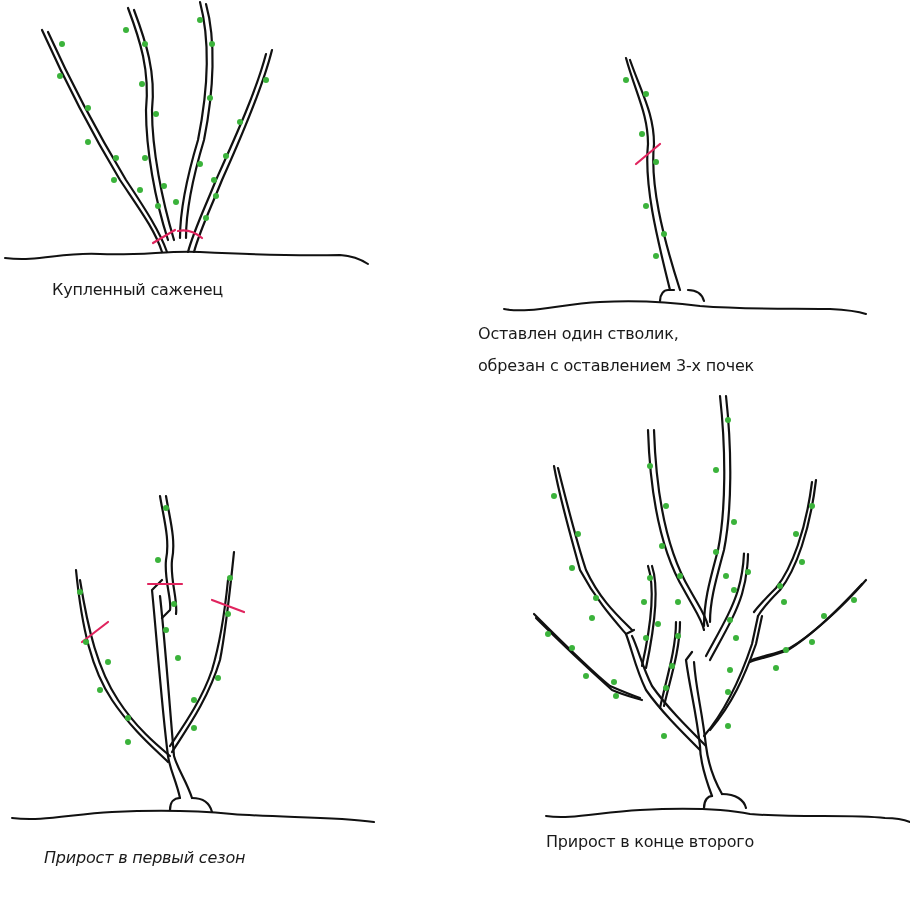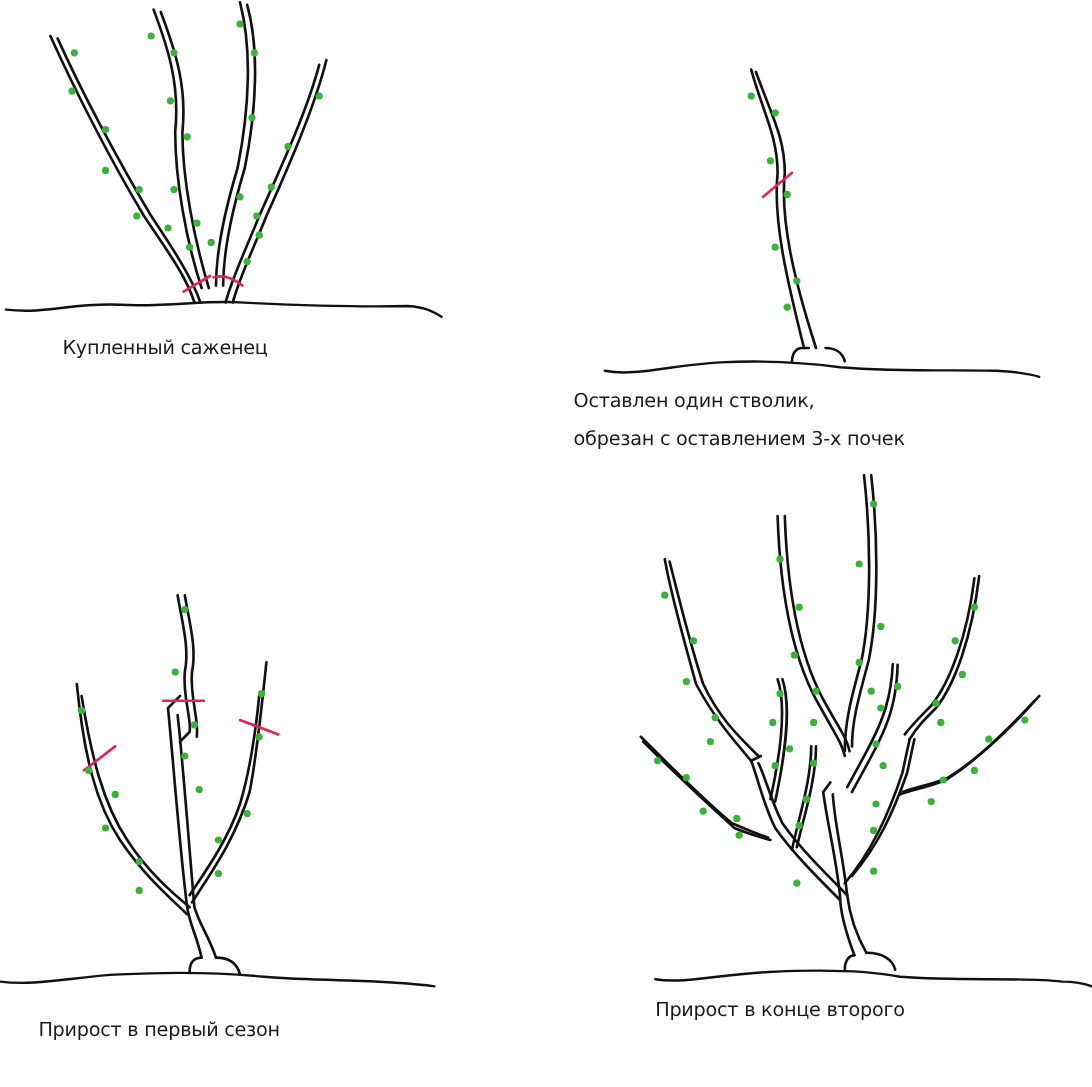--- a/index.html
+++ b/index.html
@@ -82,21 +82,21 @@
         <circle class="bud" cx="194" cy="180" r="3"></circle>
       <circle class="bud" cx="186" cy="202" r="3"></circle>
     </g>
   </svg>
   <div class="caption" style="left:8px;top:264px;">
     <div>Оставлен один стволик,</div>
     <div>обрезан с оставлением 3-х почек</div>
   </div>
 </div>
 
-<div class="panel" style="left:0;top:480px;width:400px;height:426px;">
+<div class="panel" style="left:12px;top:480px;width:400px;height:426px;font-style:italic;">
   <svg width="400" height="426">
     <path class="ground" d="M0,338 C30,342 60,334 100,332 C140,330 180,330 220,334 C270,338 320,336 362,342"></path>
     <path class="stem" d="M158,330 C158,322 162,318 168,318"></path>
     <path class="stem" d="M180,318 C192,318 198,324 200,332"></path>
     <path class="stem" d="M168,318 C164,300 158,290 156,276 C150,230 144,150 140,110 L150,100"></path>
     <path class="stem" d="M180,318 C174,300 166,290 162,276 C158,230 152,150 148,116"></path>
     <path class="stem" d="M148,16 C152,40 158,60 154,80 C152,100 160,120 158,130 L150,138"></path>
     <path class="stem" d="M154,16 C158,40 164,60 160,80 C158,100 166,120 164,134"></path>
     <path class="stem" d="M64,90 C70,150 80,190 100,220 C120,250 144,270 156,282"></path>
     <path class="stem" d="M68,100 C76,150 86,190 106,220 C124,248 146,266 158,276"></path>

